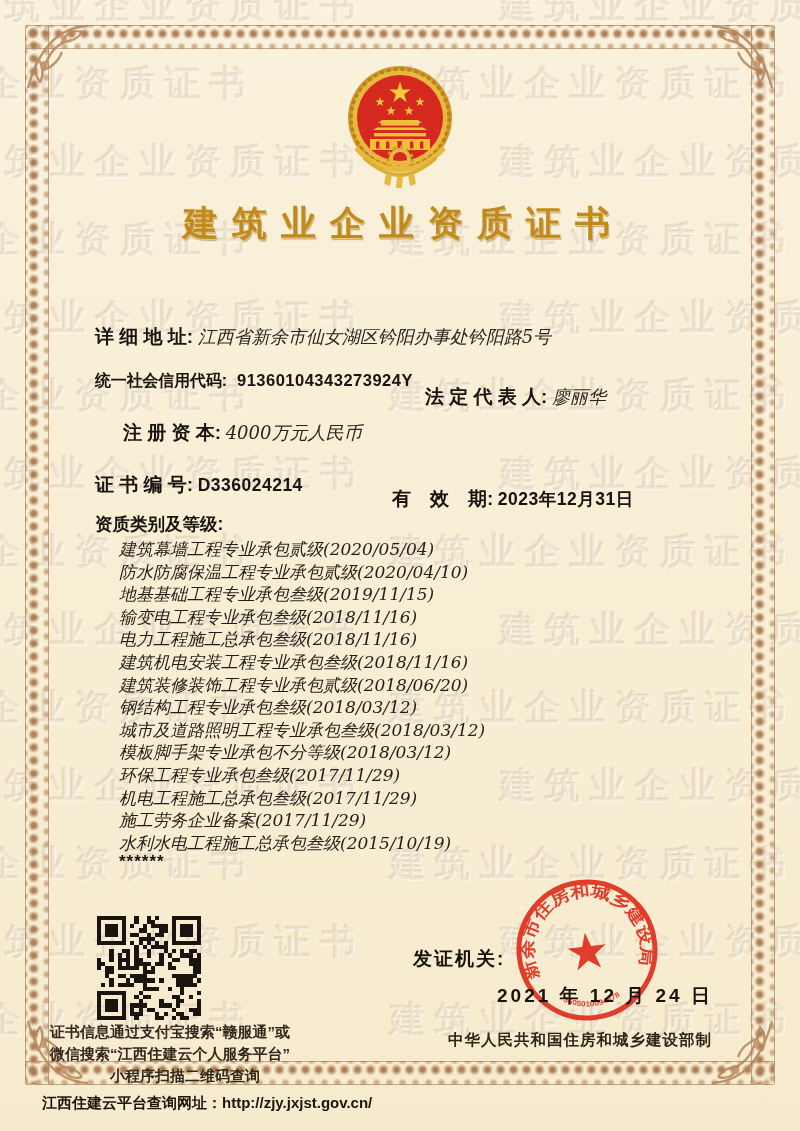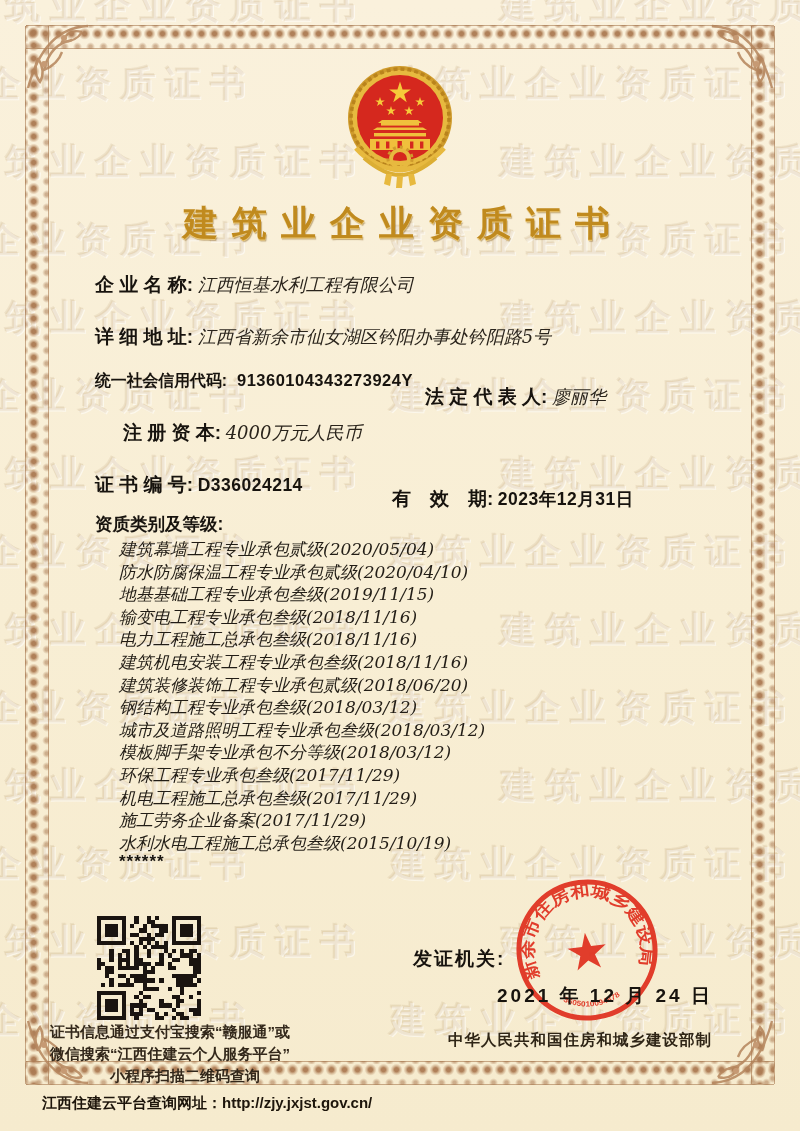--- a/index.html
+++ b/index.html
@@ -167,24 +167,20 @@
     <path d="M24,96 Q44,113 60,113 Q76,113 96,96" fill="none" stroke="#dcae34" stroke-width="4"></path>
     <g fill="#e7b93f">
       <path d="M46,112 L52,112 L50,124 L44,122 Z"></path>
       <path d="M57,114 L63,114 L62,126 L56,126 Z"></path>
       <path d="M68,112 L74,112 L76,122 L70,124 Z"></path>
     </g>
   </svg>
 
   <div class="cert-title">建筑业企业资质证书</div>
 
-  <div class="f-row row-company">
-    <span class="f-label">企 业 名 称:</span>
-    <span class="kai">江西恒基水利工程有限公司</span>
-  </div>
 
   <div class="f-row row-address">
     <span class="f-label">详 细 地 址:</span>
     <span class="kai">江西省新余市仙女湖区钤阳办事处钤阳路5号</span>
   </div>
 
   <div class="f-row row-credit">
     <span class="f-label small">统一社会信用代码:</span>
     <span class="num">91360104343273924Y</span>
     <span class="col2">

